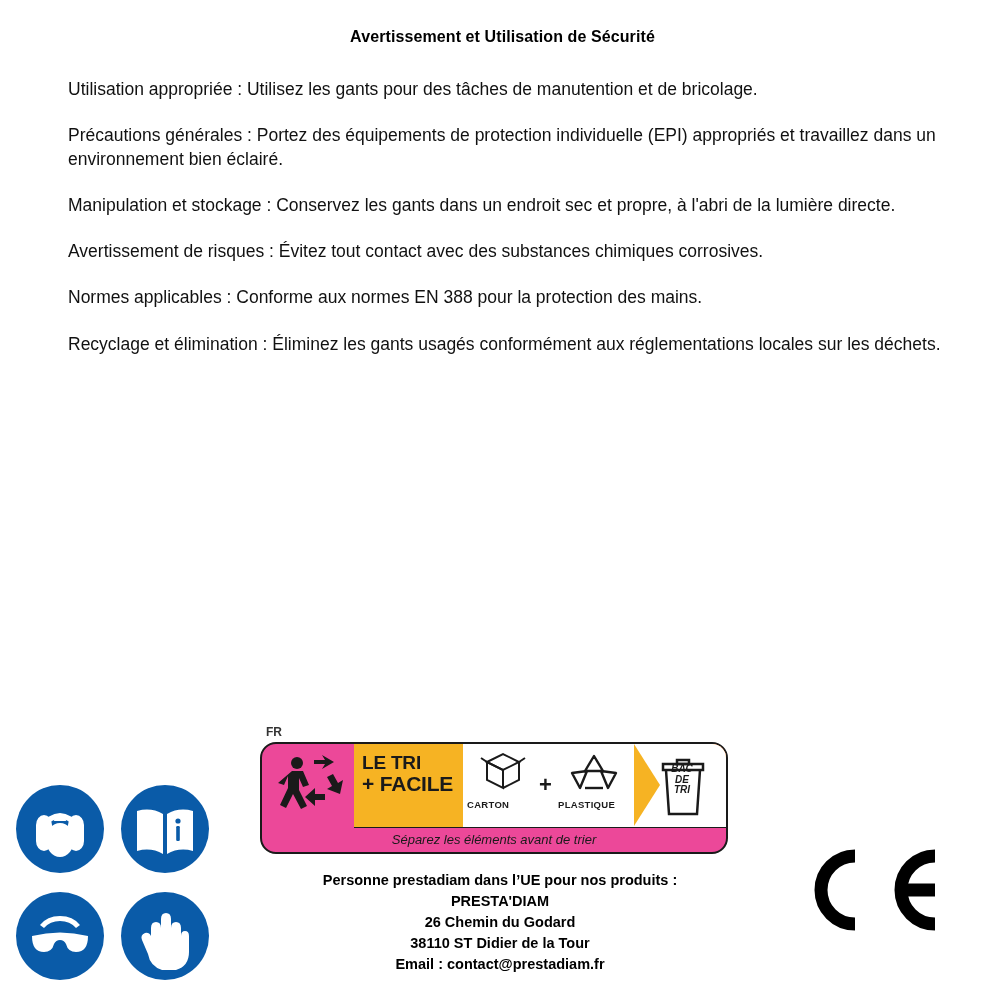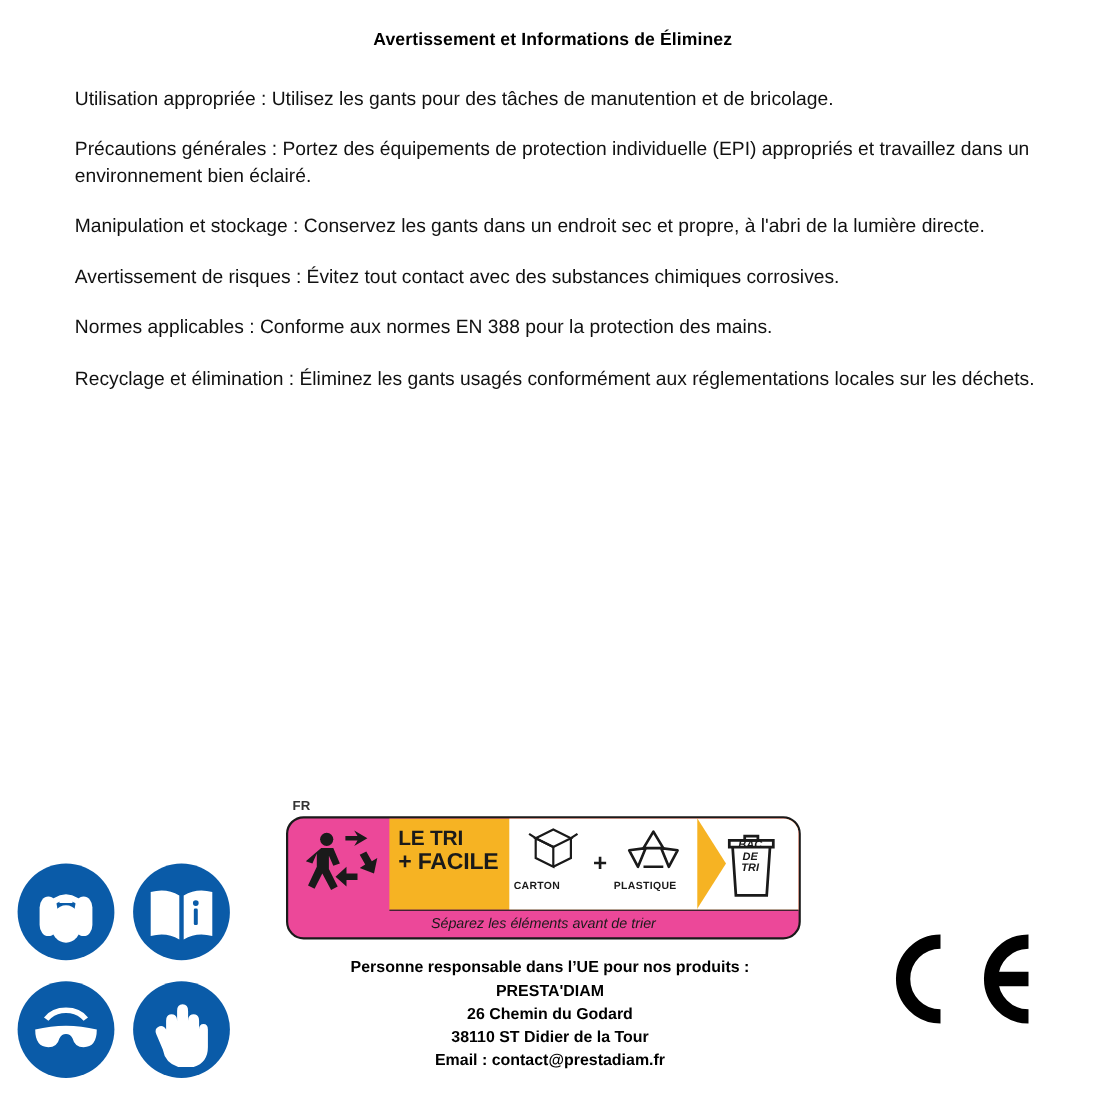--- a/index.html
+++ b/index.html
@@ -237,21 +237,21 @@
     top: 140px;
     width: 160px;
     height: 100px;
   }
 </style>
 </head>
 <body>
 
 <div class="page">
 
-  <div class="doc-title">Avertissement et Informations de Éliminez</div>
+  <div class="doc-title">Avertissement et Utilisation de Sécurité</div>
 
   <div class="body-block">
     <p class="para">Utilisation appropriée : Utilisez les gants pour des tâches de manutention et de bricolage.</p>
     <p class="para">Précautions générales : Portez des équipements de protection individuelle (EPI) appropriés et travaillez dans un environnement bien éclairé.</p>
     <p class="para">Manipulation et stockage : Conservez les gants dans un endroit sec et propre, à l'abri de la lumière directe.</p>
     <p class="para">Avertissement de risques : Évitez tout contact avec des substances chimiques corrosives.</p>
     <p class="para">Normes applicables : Conforme aux normes EN 388 pour la protection des mains.</p>
     <p class="para">Recyclage et élimination : Éliminez les gants usagés conformément aux réglementations locales sur les déchets.</p>
   </div>
 
@@ -368,21 +368,21 @@
           <div>BAC</div>
           <div>DE</div>
           <div>TRI</div>
         </div>
 
         <div class="tri-footer">Séparez les éléments avant de trier</div>
       </div>
     </div>
 
     <div class="responsible">
-      <div>Personne responsable dans l’UE pour nos produits :</div>
+      <div>Personne prestadiam dans l’UE pour nos produits :</div>
       <div>PRESTA'DIAM</div>
       <div>26 Chemin du Godard</div>
       <div>38110 ST Didier de la Tour</div>
       <div>Email : contact@prestadiam.fr</div>
     </div>
 
     <div class="ce-mark">
       <svg viewBox="0 0 160 100" aria-hidden="true">
         <g fill="none" stroke="#000000" stroke-width="13">
           <path d="M60 16 a34 34 0 1 0 0 68"></path>

